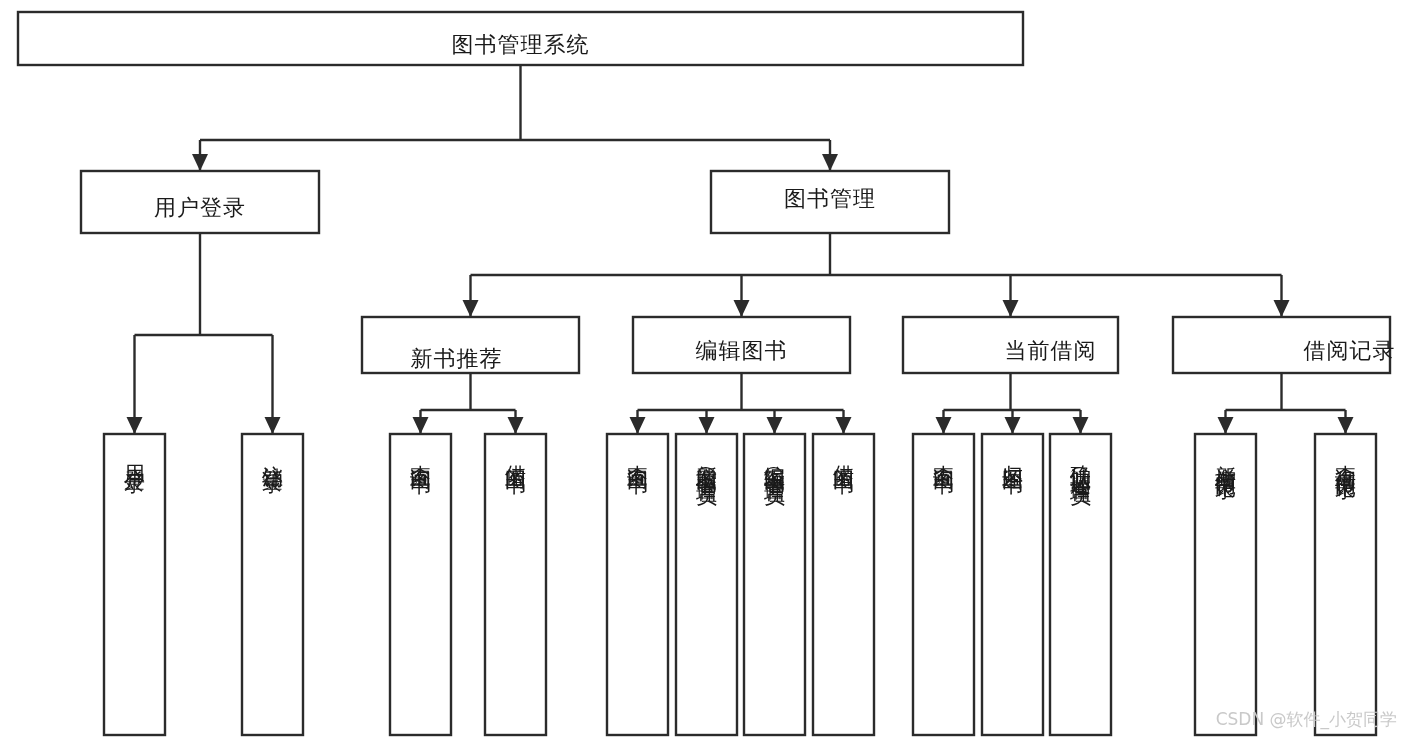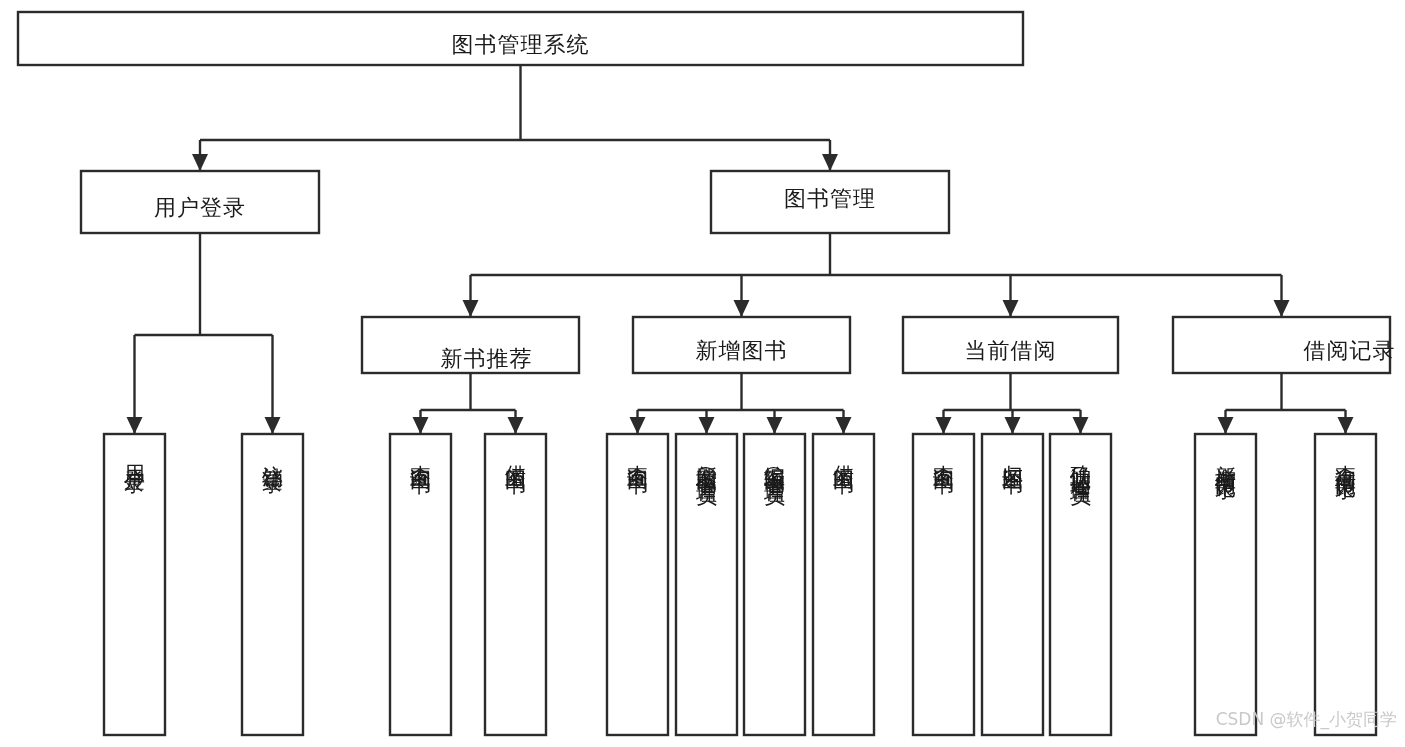--- a/index.html
+++ b/index.html
@@ -173,27 +173,27 @@
   <div id="labels-layer">
       <div class="hlabel-wrap" style="left: 18px; top: 12px; width: 1005px; height: 53px;">
         <div class="hlabel-text">图书管理系统</div>
       </div>
       <div class="hlabel-wrap" style="left: 81px; top: 171px; width: 238px; height: 62px;">
         <div class="hlabel-text">用户登录</div>
       </div>
       <div class="hlabel-wrap" style="left: 711px; top: 171px; width: 238px; height: 44px;">
         <div class="hlabel-text">图书管理</div>
       </div>
-      <div class="hlabel-wrap" style="left: 378px; top: 317px; width: 217px; height: 72px;">
+      <div class="hlabel-wrap" style="left: 348px; top: 317px; width: 217px; height: 72px;">
         <div class="hlabel-text">新书推荐</div>
       </div>
       <div class="hlabel-wrap" style="left: 633px; top: 317px; width: 217px; height: 56px;">
-        <div class="hlabel-text">新增图书</div>
-      </div>
-      <div class="hlabel-wrap" style="left: 903px; top: 317px; width: 215px; height: 56px;">
+        <div class="hlabel-text">编辑图书</div>
+      </div>
+      <div class="hlabel-wrap" style="left: 903px; top: 317px; width: 215px; height: 56px; padding-left: 40px;">
         <div class="hlabel-text">当前借阅</div>
       </div>
       <div class="hlabel-wrap" style="left: 1241px; top: 317px; width: 217px; height: 56px;">
         <div class="hlabel-text">借阅记录</div>
       </div>
       <div class="vlabel-wrap" style="left: 104px; top: 448px; width: 61px; height: 281px;">
         <div class="vlabel-text">用户登录</div>
       </div>
       <div class="vlabel-wrap" style="left: 242px; top: 448px; width: 61px; height: 281px;">
         <div class="vlabel-text">注销登录</div>

